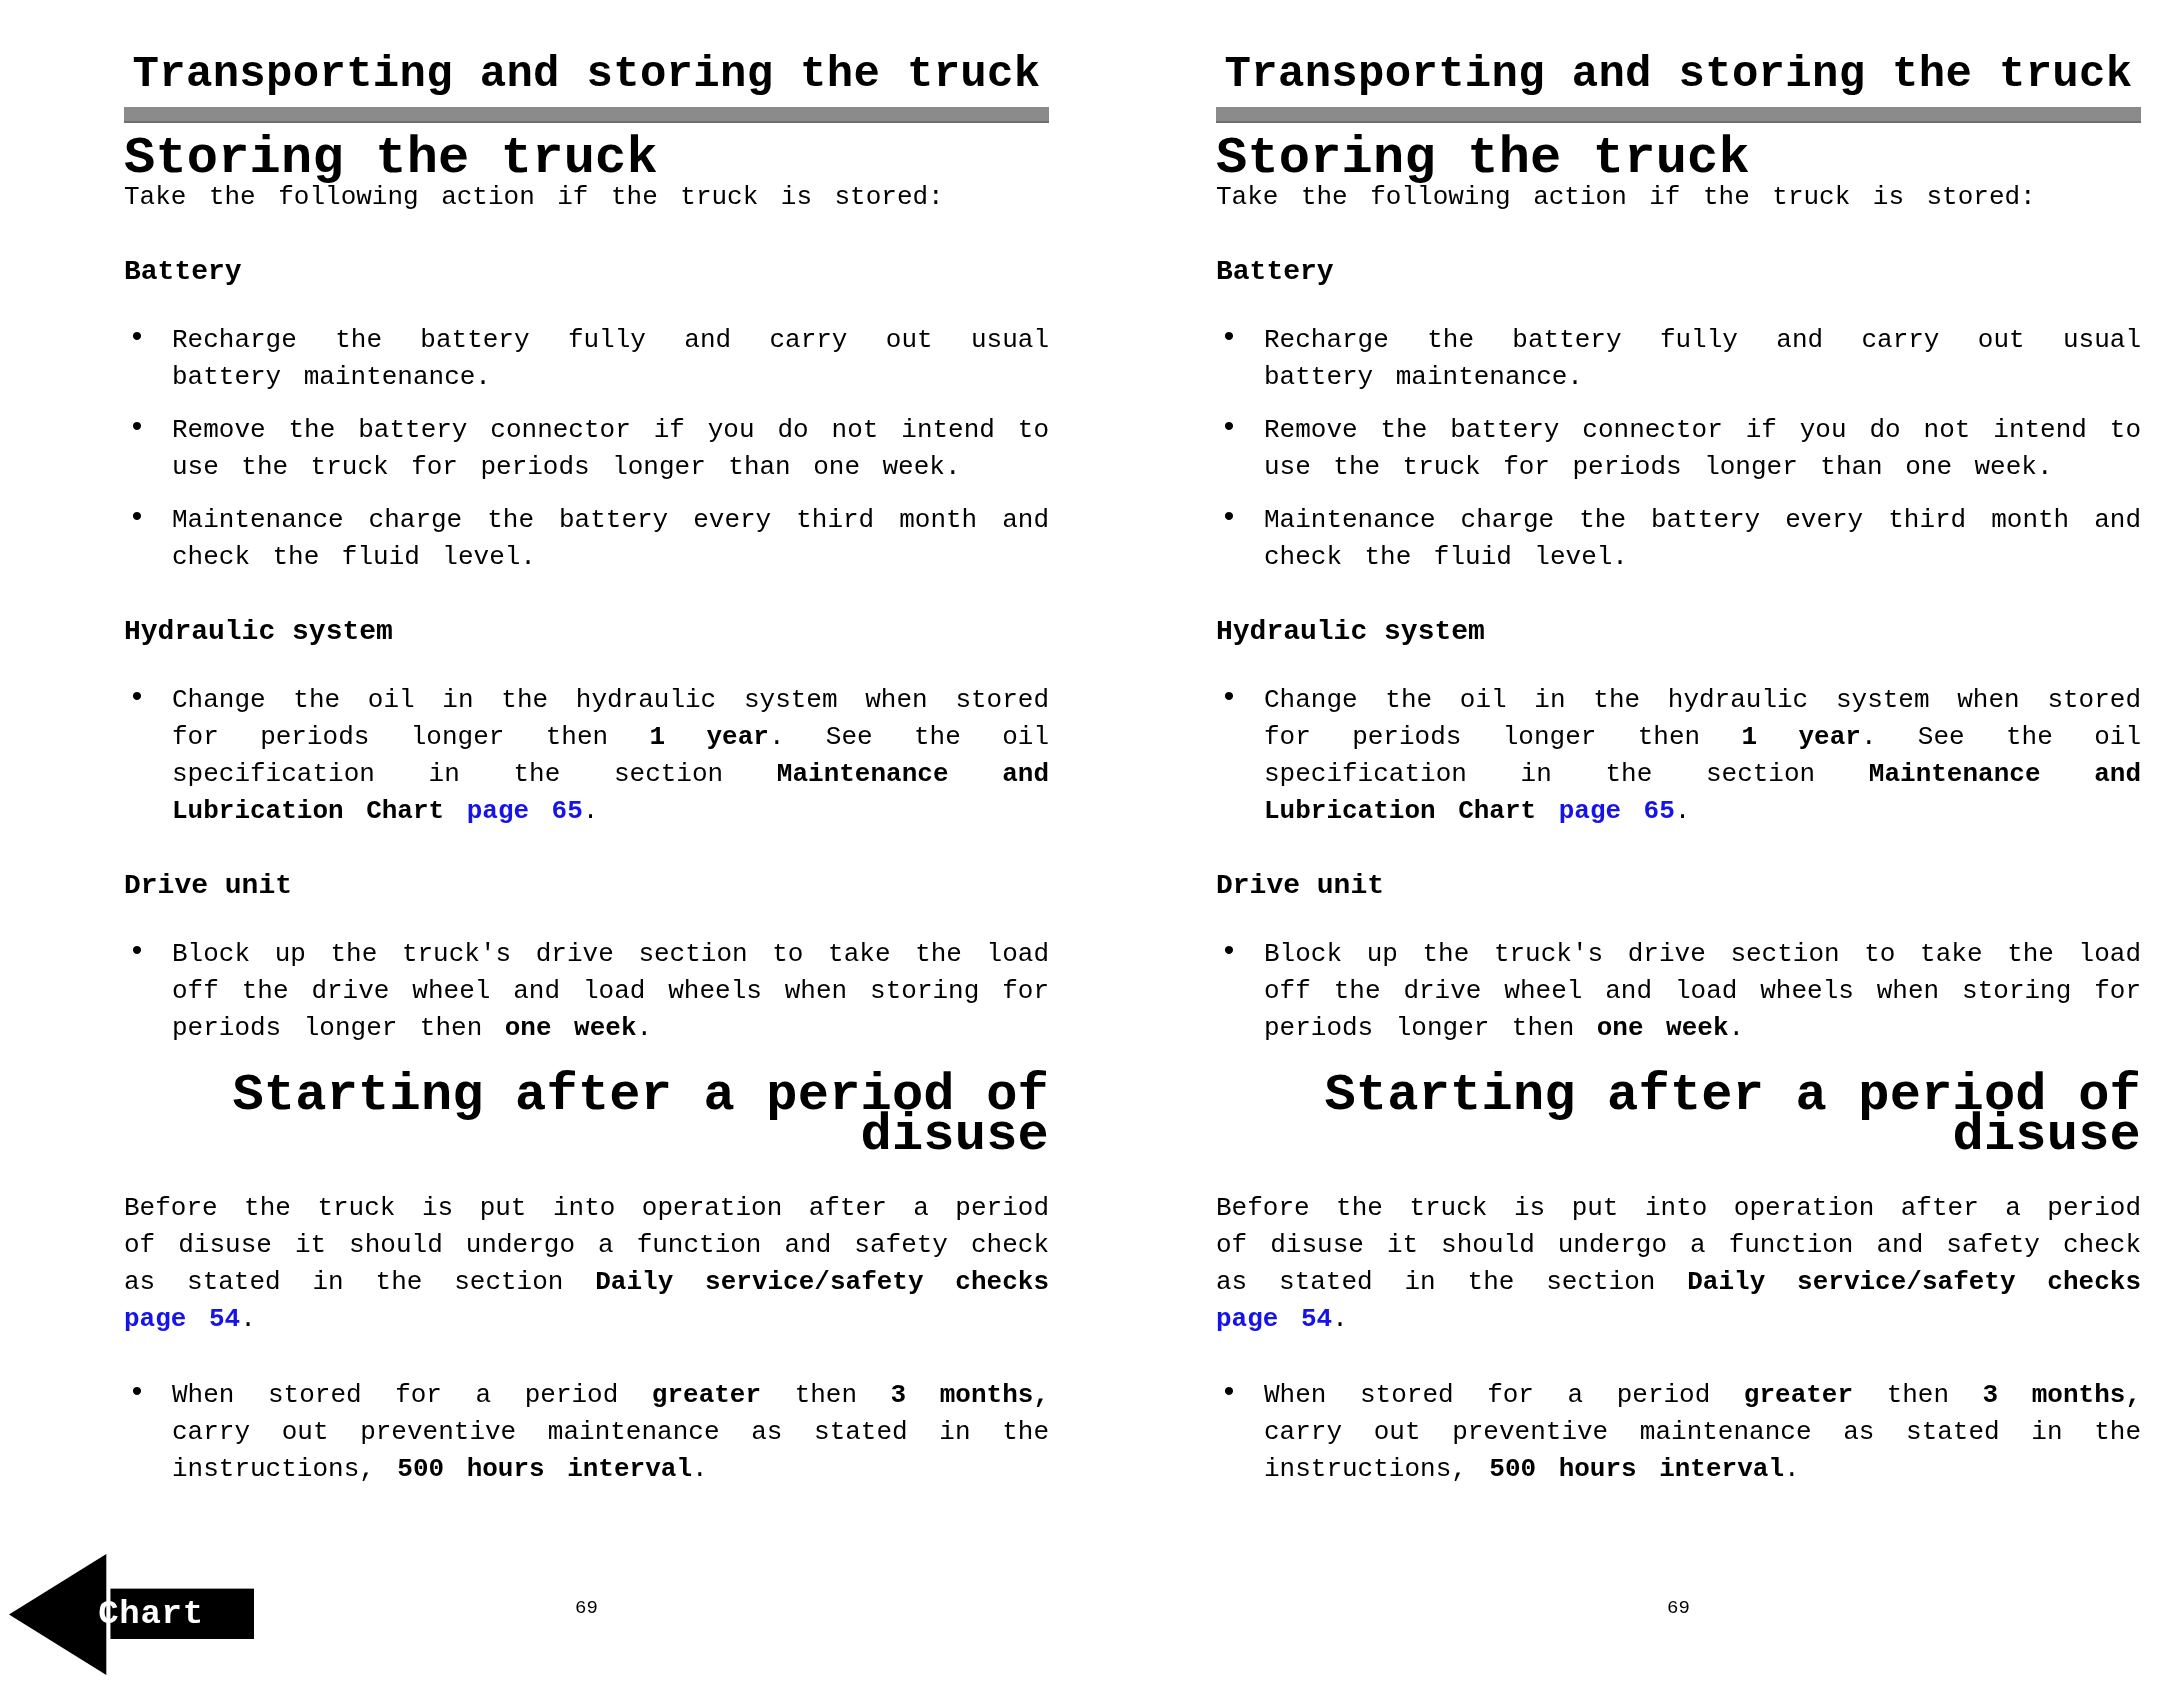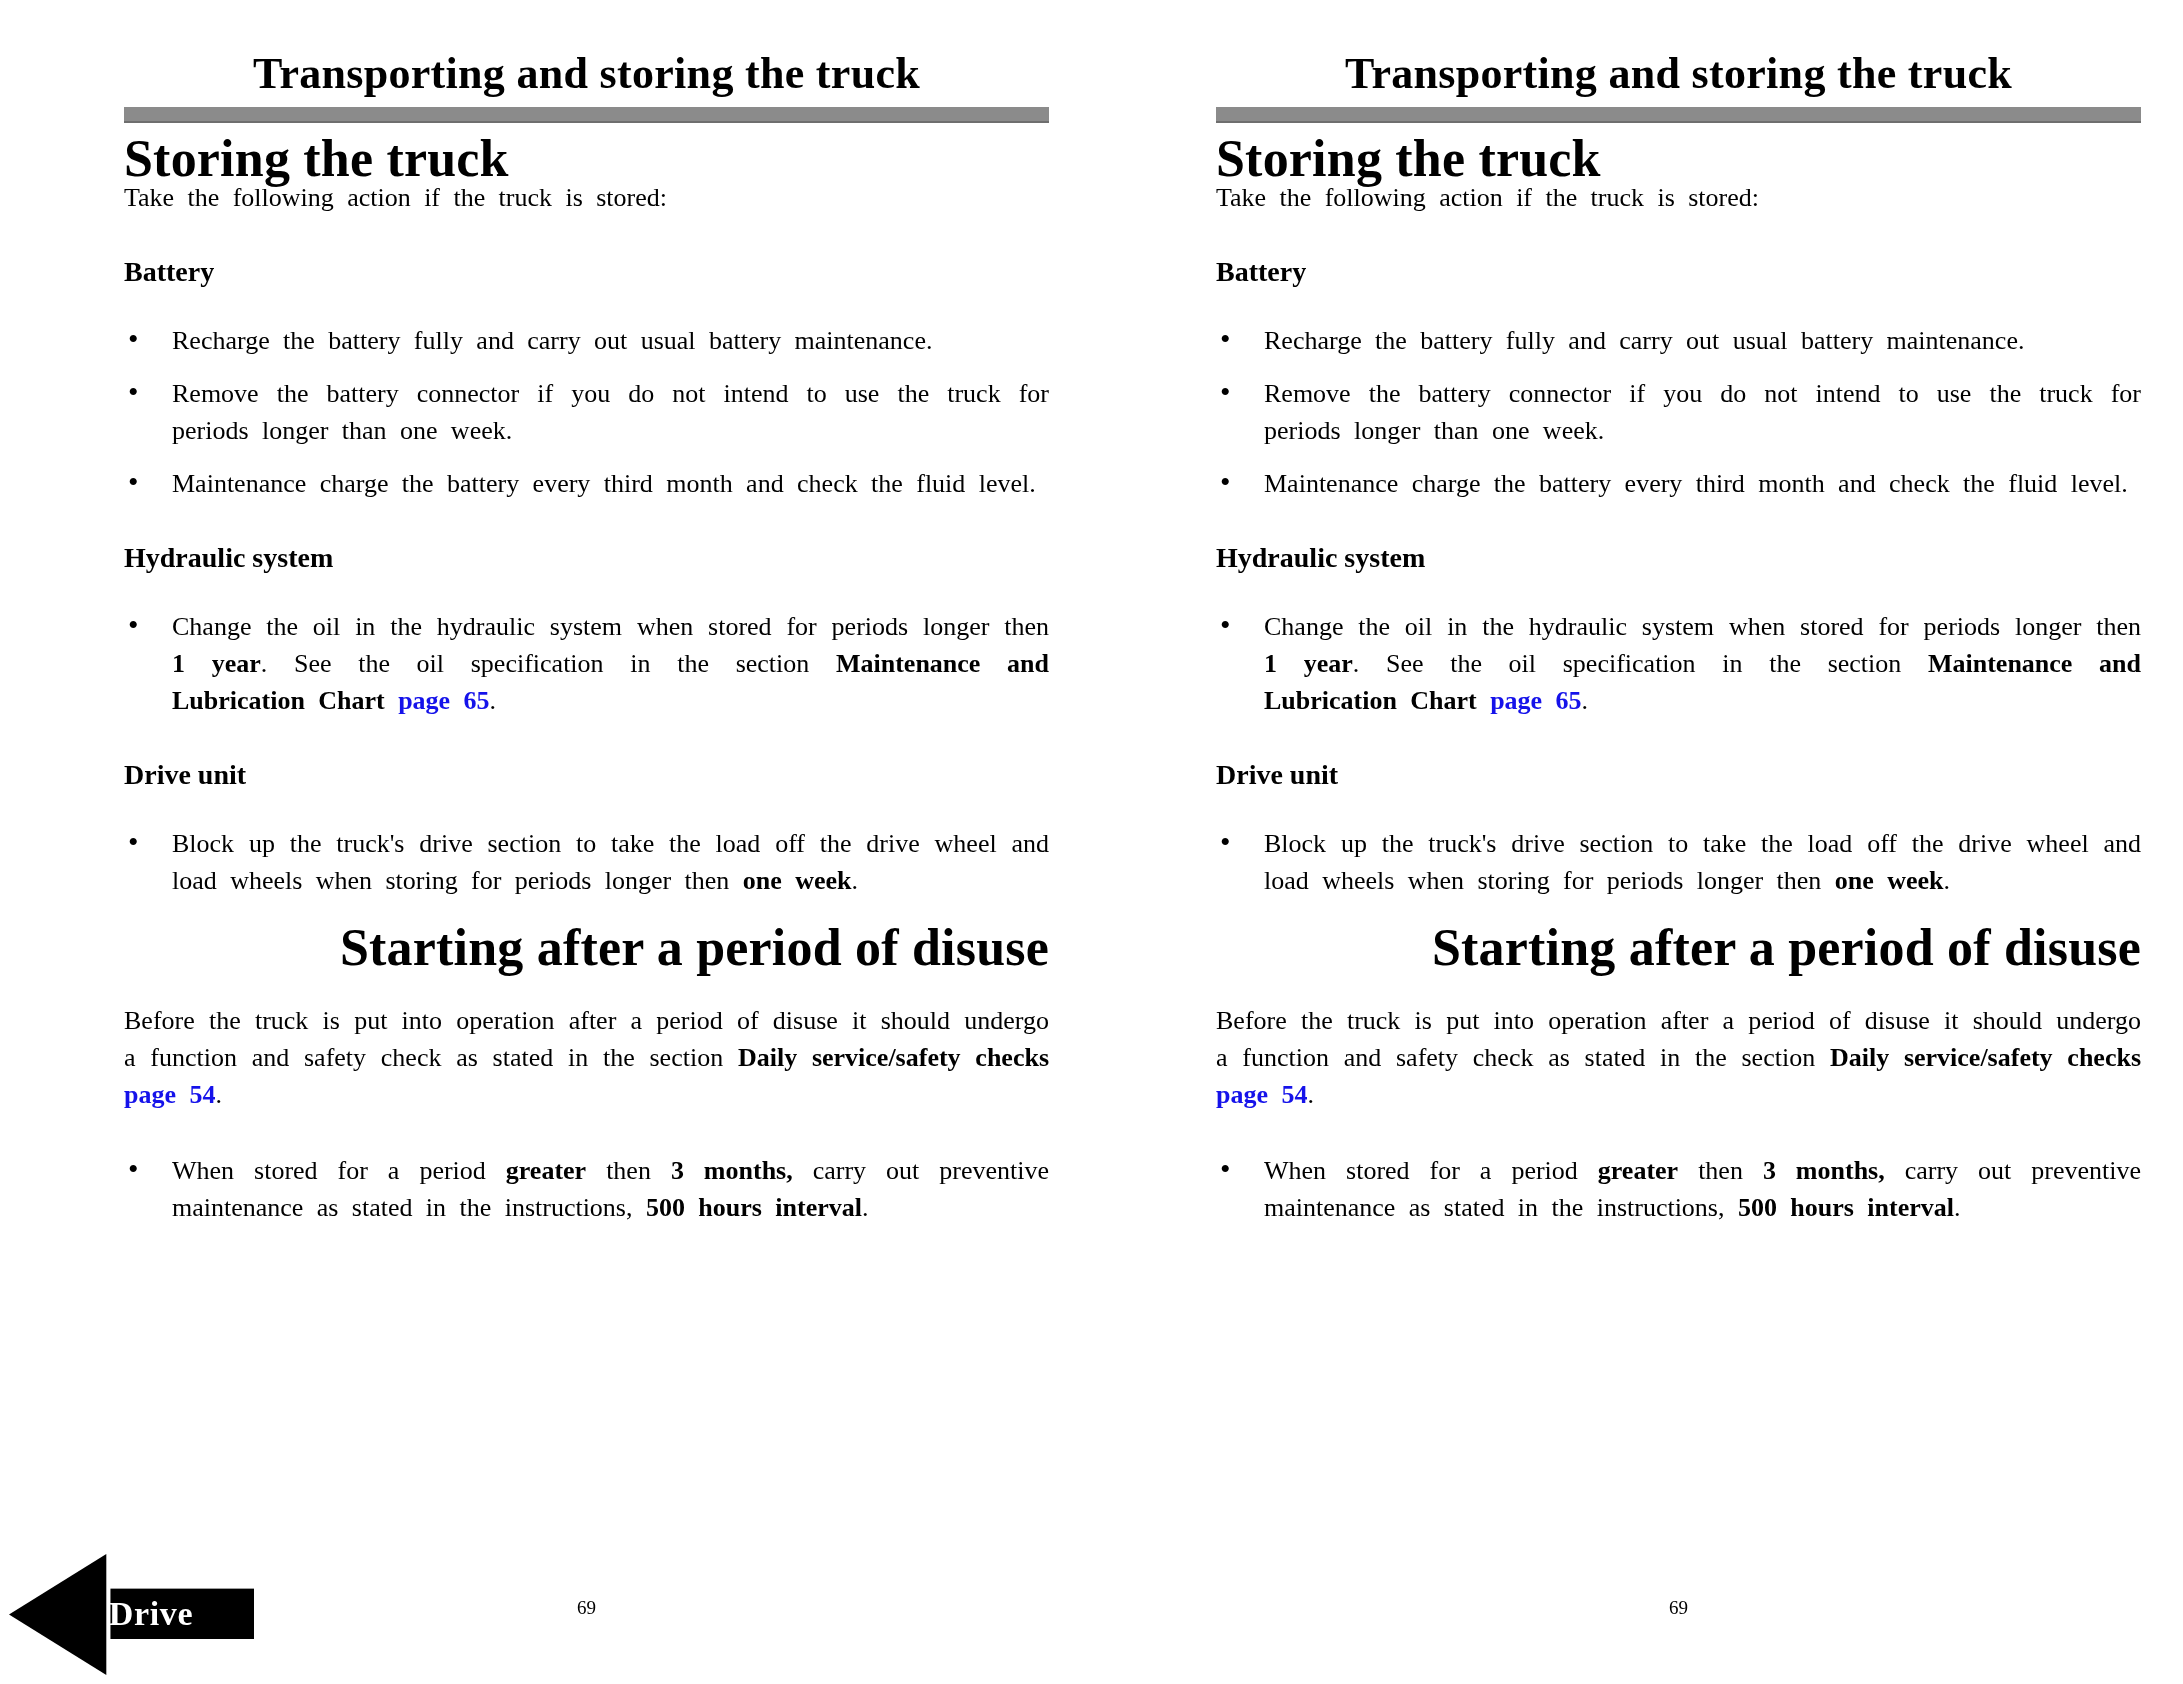--- a/index.html
+++ b/index.html
@@ -1,19 +1,19 @@
 <!DOCTYPE html>
 <html style="--link: #1512ea; --divider: #8b8b8b; --divider_edge: #6e6e6e; --return_bg: #000000; --return_text: #ffffff;font-size:11px"><head>
 <meta charset="utf-8">
 <style>
   html,body { margin:0; padding:0; background:#ffffff; }
   .screen {
     position:relative; width:2183px; height:1684px;
     background:#ffffff; overflow:hidden;
-    font-family:Liberation Serif, serif; color:#000;border-radius:30px;
+    font-family:Liberation Mono, monospace; color:#000;border-radius:30px;
   }
   .page { position:absolute; top:0; width:925px; height:1684px; }
   .page.p0 { left:124px; }
   .page.p1 { left:1216px; }
 
   .doc-title {
     margin:52px 0 0 0; font-size:44px; line-height:44px; font-weight:bold;
     text-align:center; letter-spacing:0.3px;
   }
   .divider {
@@ -130,17 +130,17 @@
     </ul>
 
     <div class="page-number">69</div>
   </div>
 
   <a href="#" class="return-button">
     <svg width="245" height="121" viewBox="0 0 355 175">
       <polygon points="0,87.5 141,0 141,175" fill="#000000"></polygon>
       <rect x="147" y="50" width="208" height="73" fill="#000000"></rect>
     </svg>
-    <span class="return-label">Drive</span>
+    <span class="return-label">Chart</span>
   </a>
 
 </div>
 
 
 </body></html>

